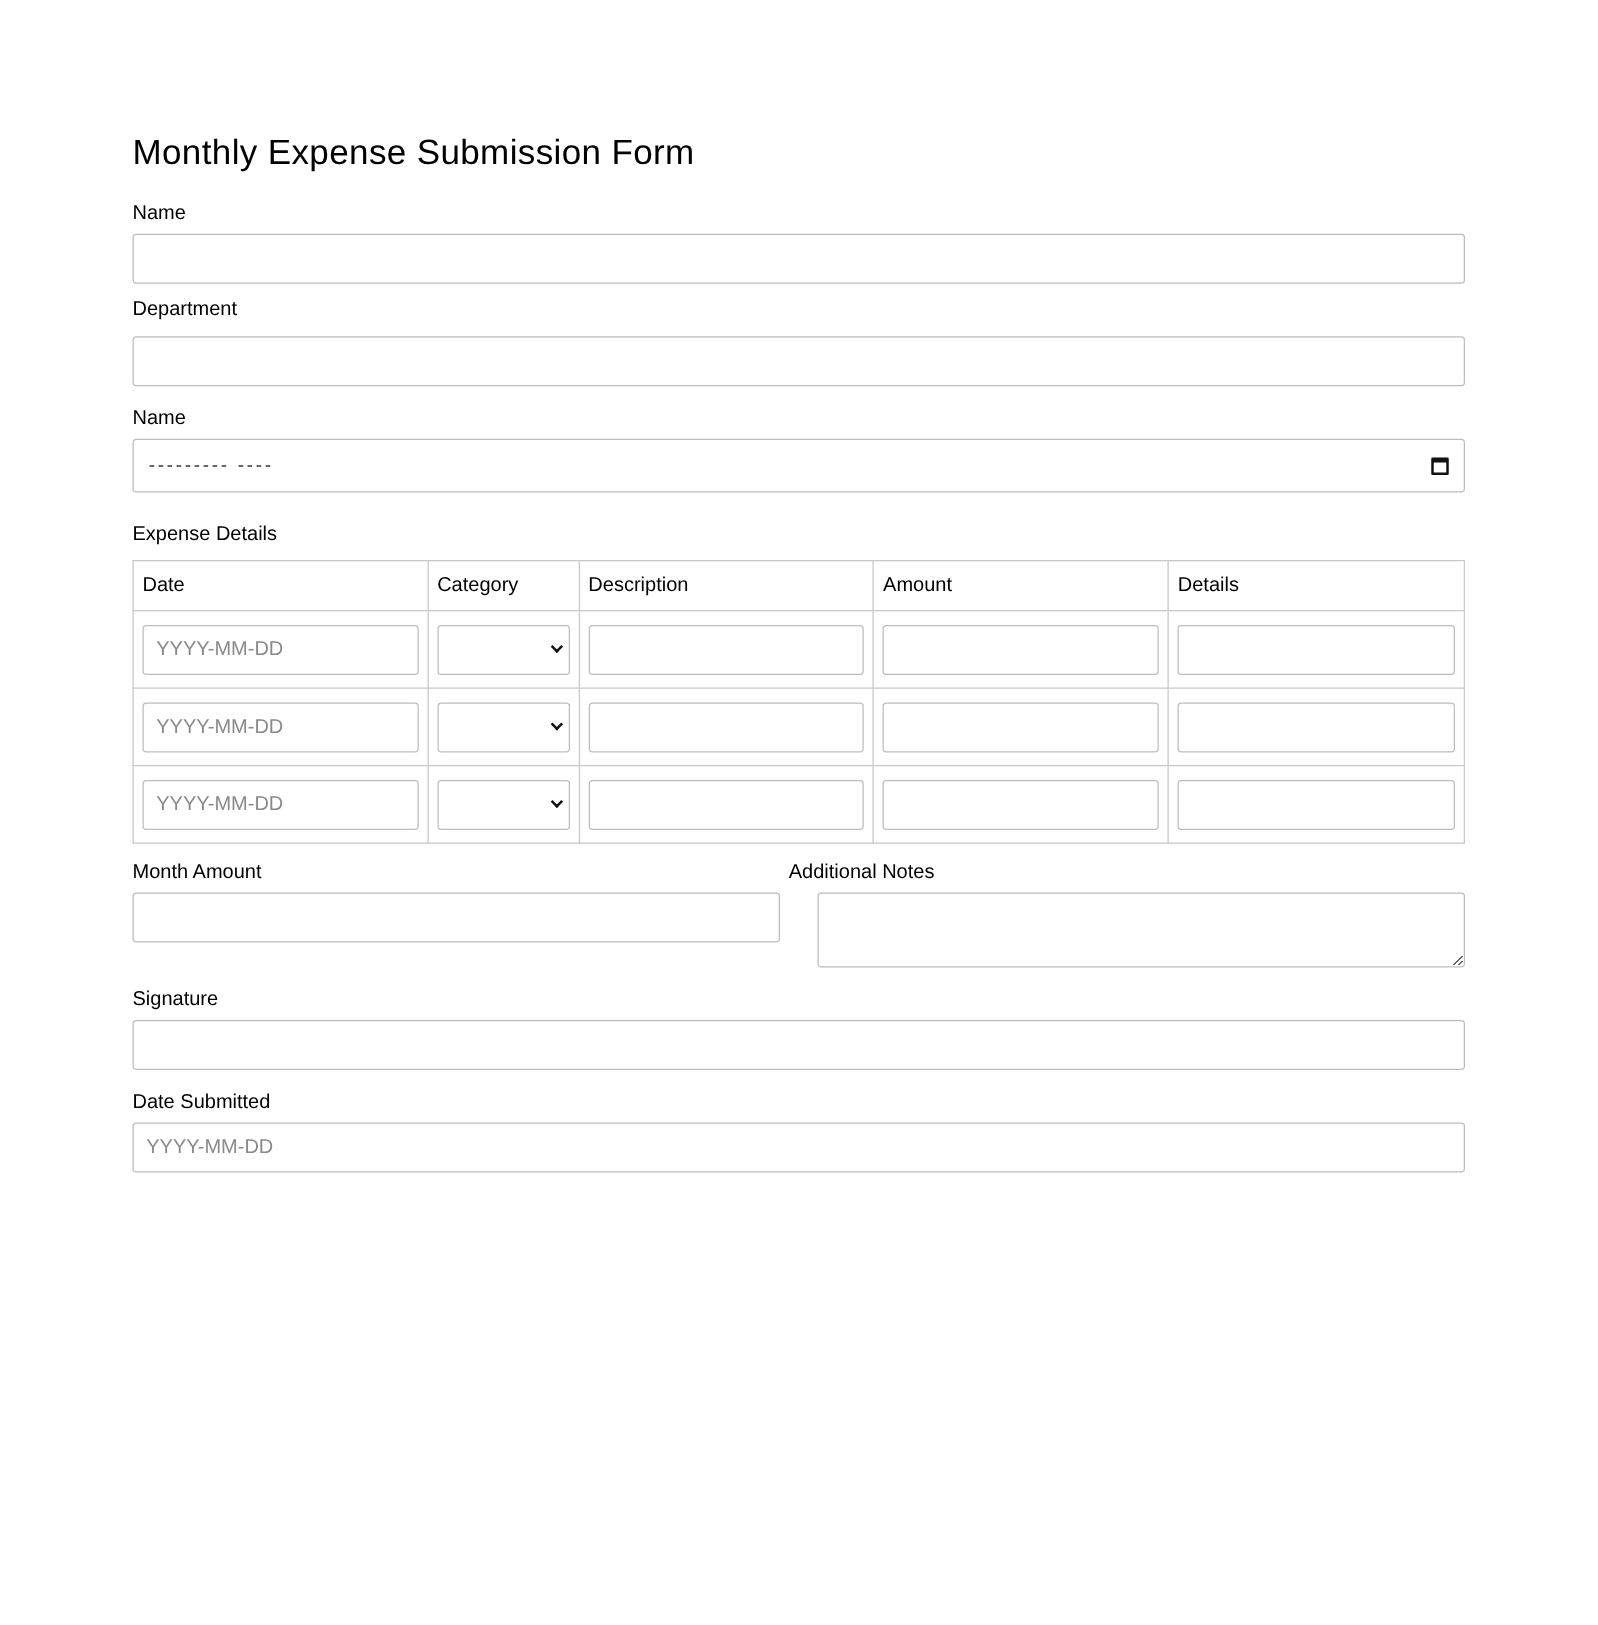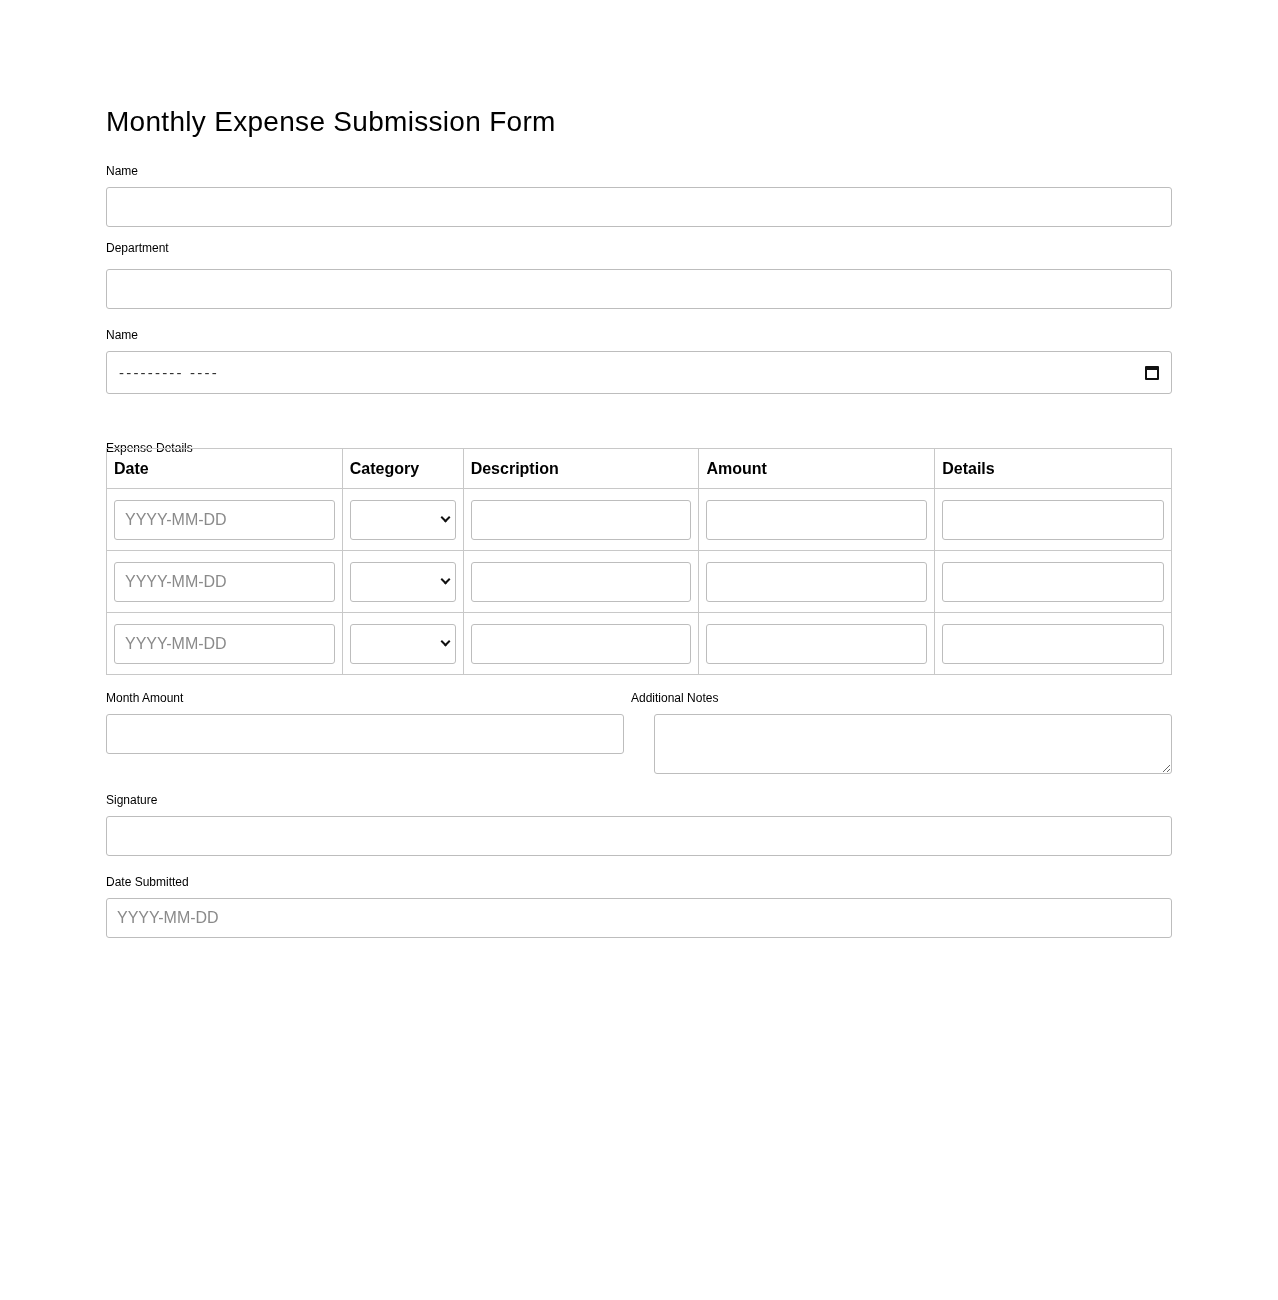--- a/index.html
+++ b/index.html
@@ -1,28 +1,28 @@
 <!DOCTYPE html>
 <html><head>
 <meta charset="utf-8">
 <style>
   * { box-sizing: border-box; }
   html, body { margin: 0; padding: 0; background: #ffffff; }
   body { width: 1278px; height: 1300px; font-family: "Liberation Sans", sans-serif; color: #000; position: relative; }
   .container { position: absolute; left: 106px; top: 0; width: 1066px; }
   h1 { position: absolute; top: 104px; left: 0; margin: 0; font-size: 28px; font-weight: normal; letter-spacing: 0.3px; line-height: 36px; white-space: nowrap; }
-  .lbl { position: absolute; left: 0; font-size: 12px; line-height: 20px; white-space: nowrap; }
+  .lbl { position: absolute; left: 0; font-size: 16px; line-height: 20px; white-space: nowrap; }
   .inp { position: absolute; left: 0; width: 1066px; height: 40px; border: 1px solid #bdbdbd; border-radius: 3px; background: #fff; font-family: "Liberation Sans", sans-serif; font-size: 16px; padding: 0 10px; color: #000; outline: none; }
   .inp::placeholder { color: #8a8a8a; }
   .month { height: 43px; display: flex; align-items: center; padding: 0 12px; }
   .month .mask { color: #333; font-size: 15px; letter-spacing: 2.2px; flex: 1; }
   .cal { width: 14px; height: 14px; border: 2px solid #111; border-top-width: 4px; border-radius: 1px; position: relative; }
   table { position: absolute; left: 0; top: 448px; width: 1066px; border-collapse: collapse; }
   th, td { border: 1px solid #c8c8c8; padding: 0 7px; text-align: left; }
-  th { height: 40px; font-size: 16px; font-weight: bold; }
+  th { height: 40px; font-size: 16px; font-weight: normal; }
   td { height: 62px; }
   .cell-inp { width: 100%; height: 40px; border: 1px solid #bdbdbd; border-radius: 3px; font-family: "Liberation Sans", sans-serif; font-size: 16px; padding: 0 10px; background: #fff; outline: none; }
   .cell-inp::placeholder { color: #8a8a8a; }
   .sel { width: 100%; height: 40px; border: 1px solid #bdbdbd; border-radius: 3px; background: #fff; position: relative; }
   .sel .chev { position: absolute; right: 6px; top: 13px; width: 7px; height: 7px; border-right: 2px solid #111; border-bottom: 2px solid #111; transform: rotate(45deg); }
   textarea.inp { padding: 8px 10px; resize: vertical; }
 </style>
 </head>
 <body>
 
@@ -34,21 +34,21 @@
 
   <label class="lbl" style="top:238px">Department</label>
   <input class="inp" style="top: 269px;" type="text" value="">
 
   <label class="lbl" style="top:325px">Name</label>
   <div class="inp month" style="top:351px">
     <span class="mask">---------  ----</span>
     <span class="cal"></span>
   </div>
 
-  <label class="lbl" style="top:438px">Expense Details</label>
+  <label class="lbl" style="top:418px">Expense Details</label>
   <table>
     <colgroup>
       <col style="width:236px">
         <col style="width:121px">
         <col style="width:236px">
         <col style="width:236px">
         <col style="width:237px">
     </colgroup>
     <thead>
       <tr>

